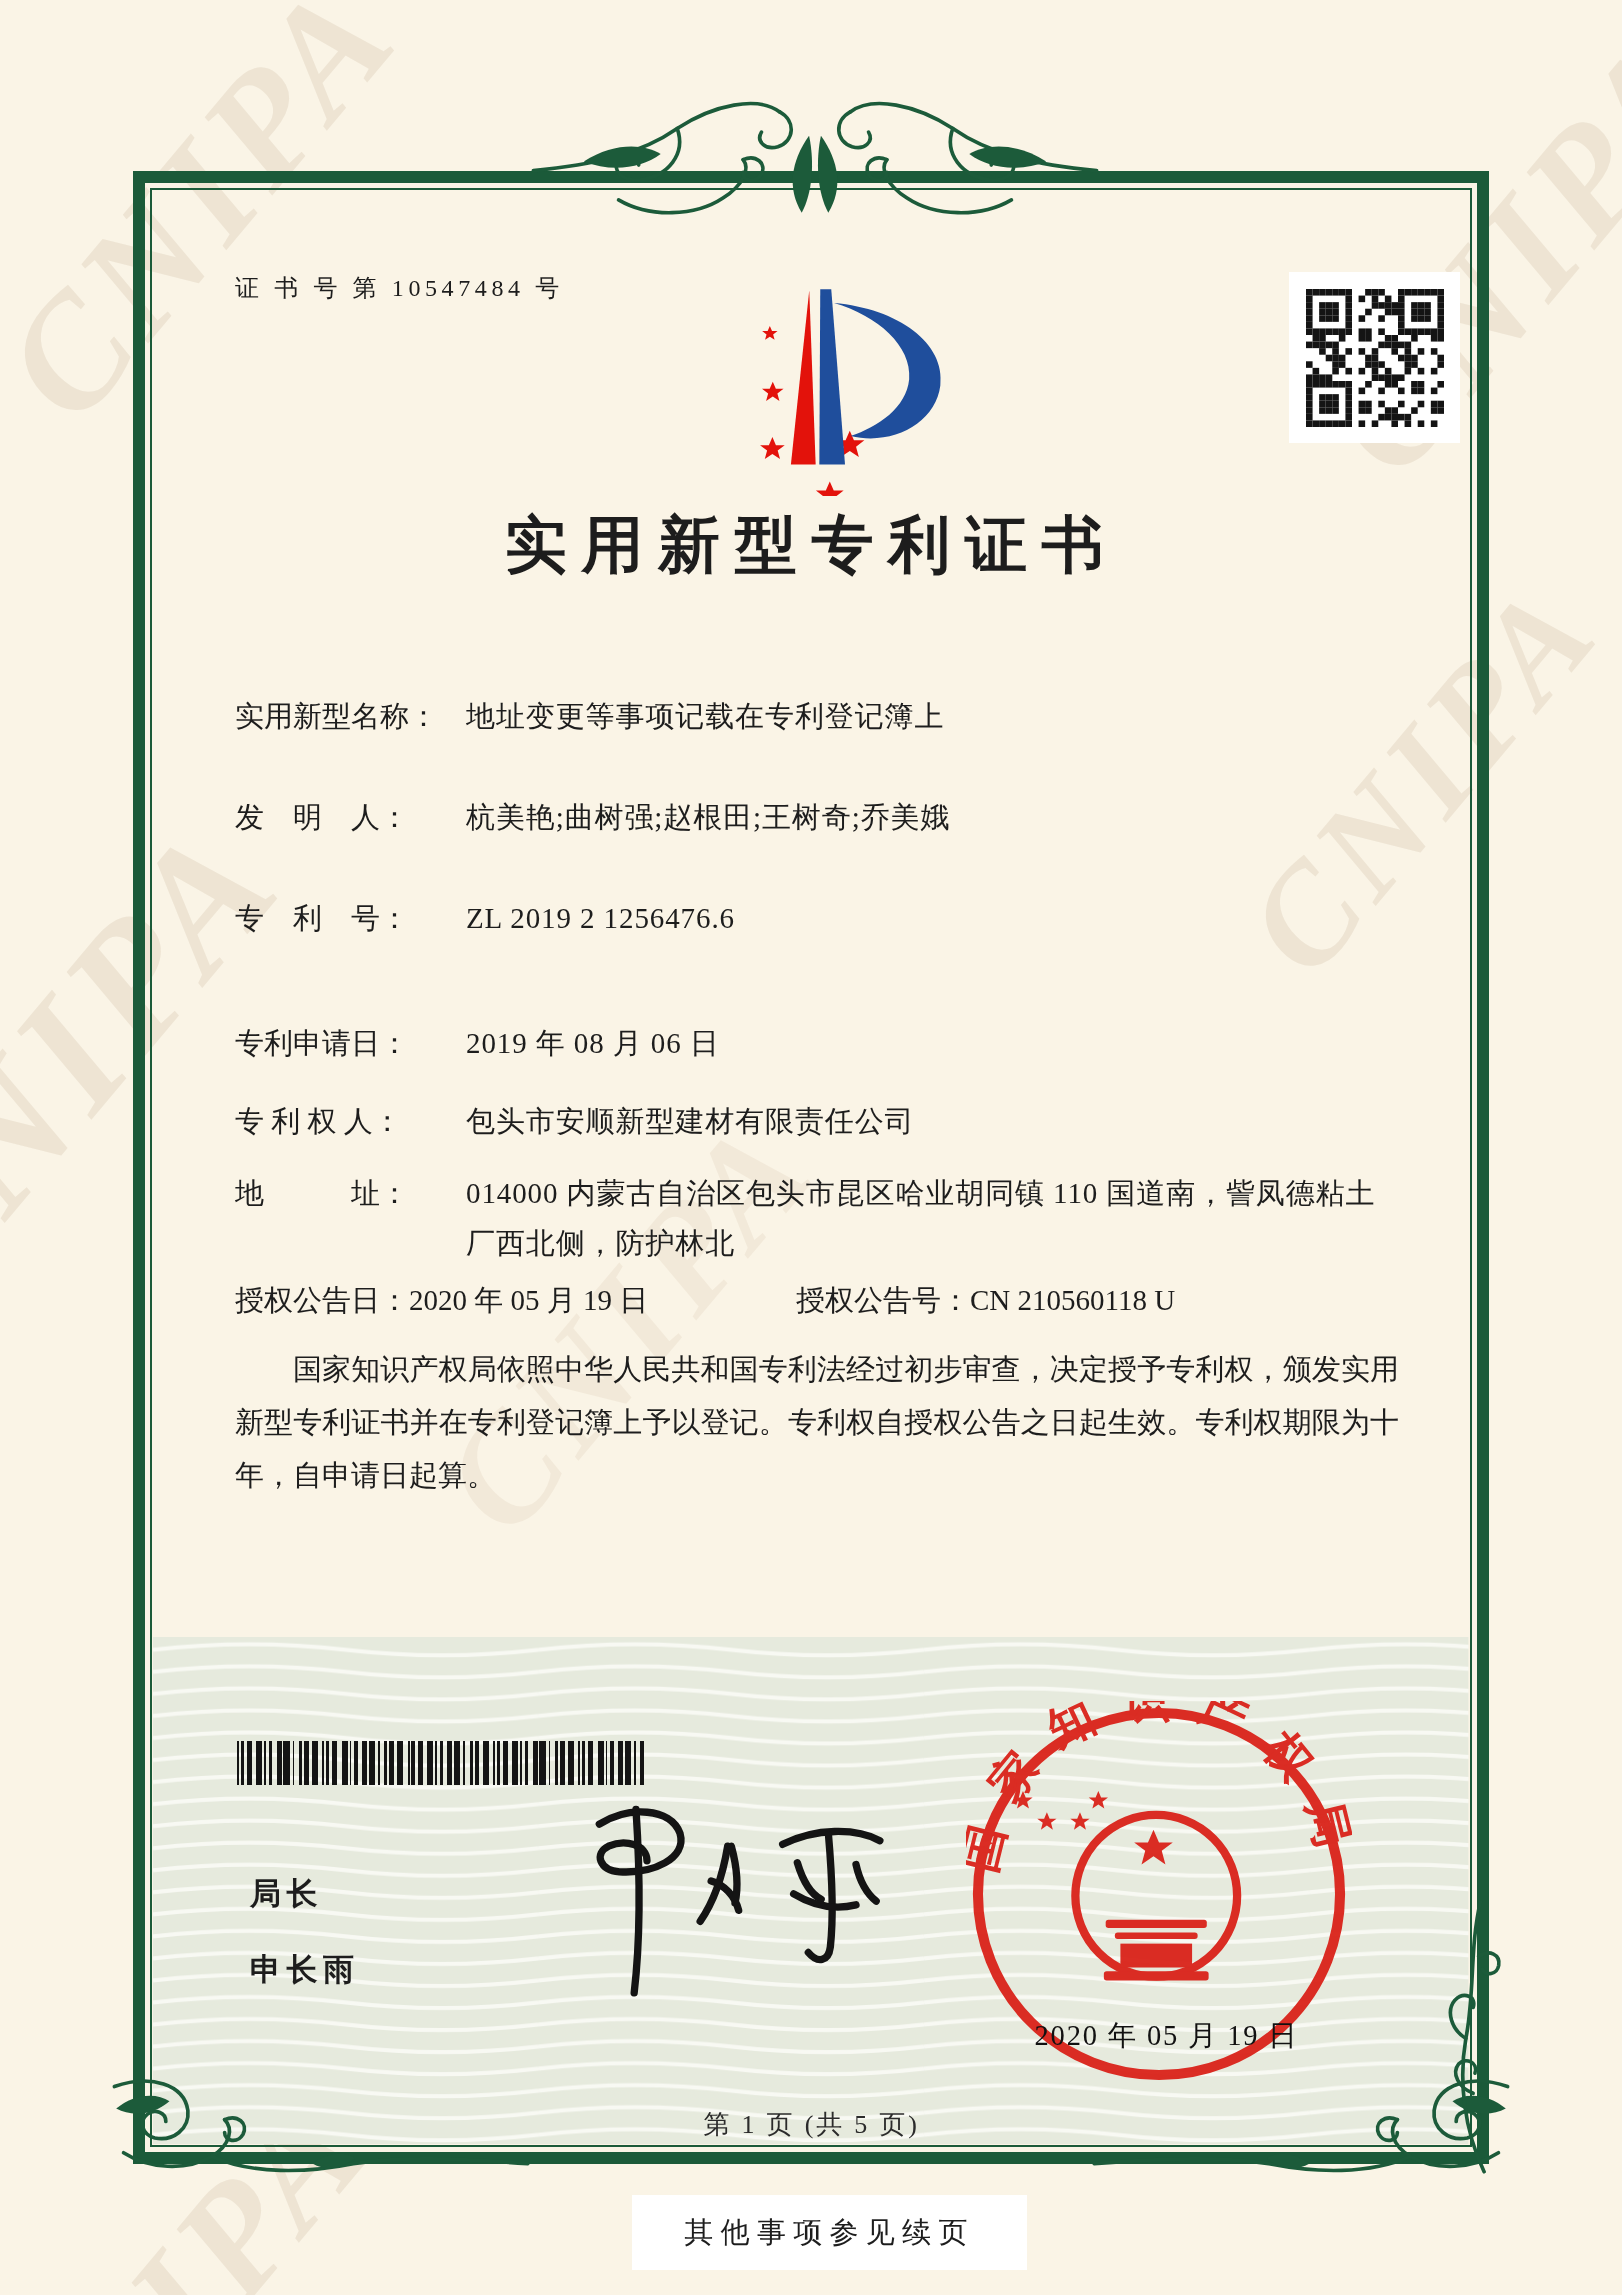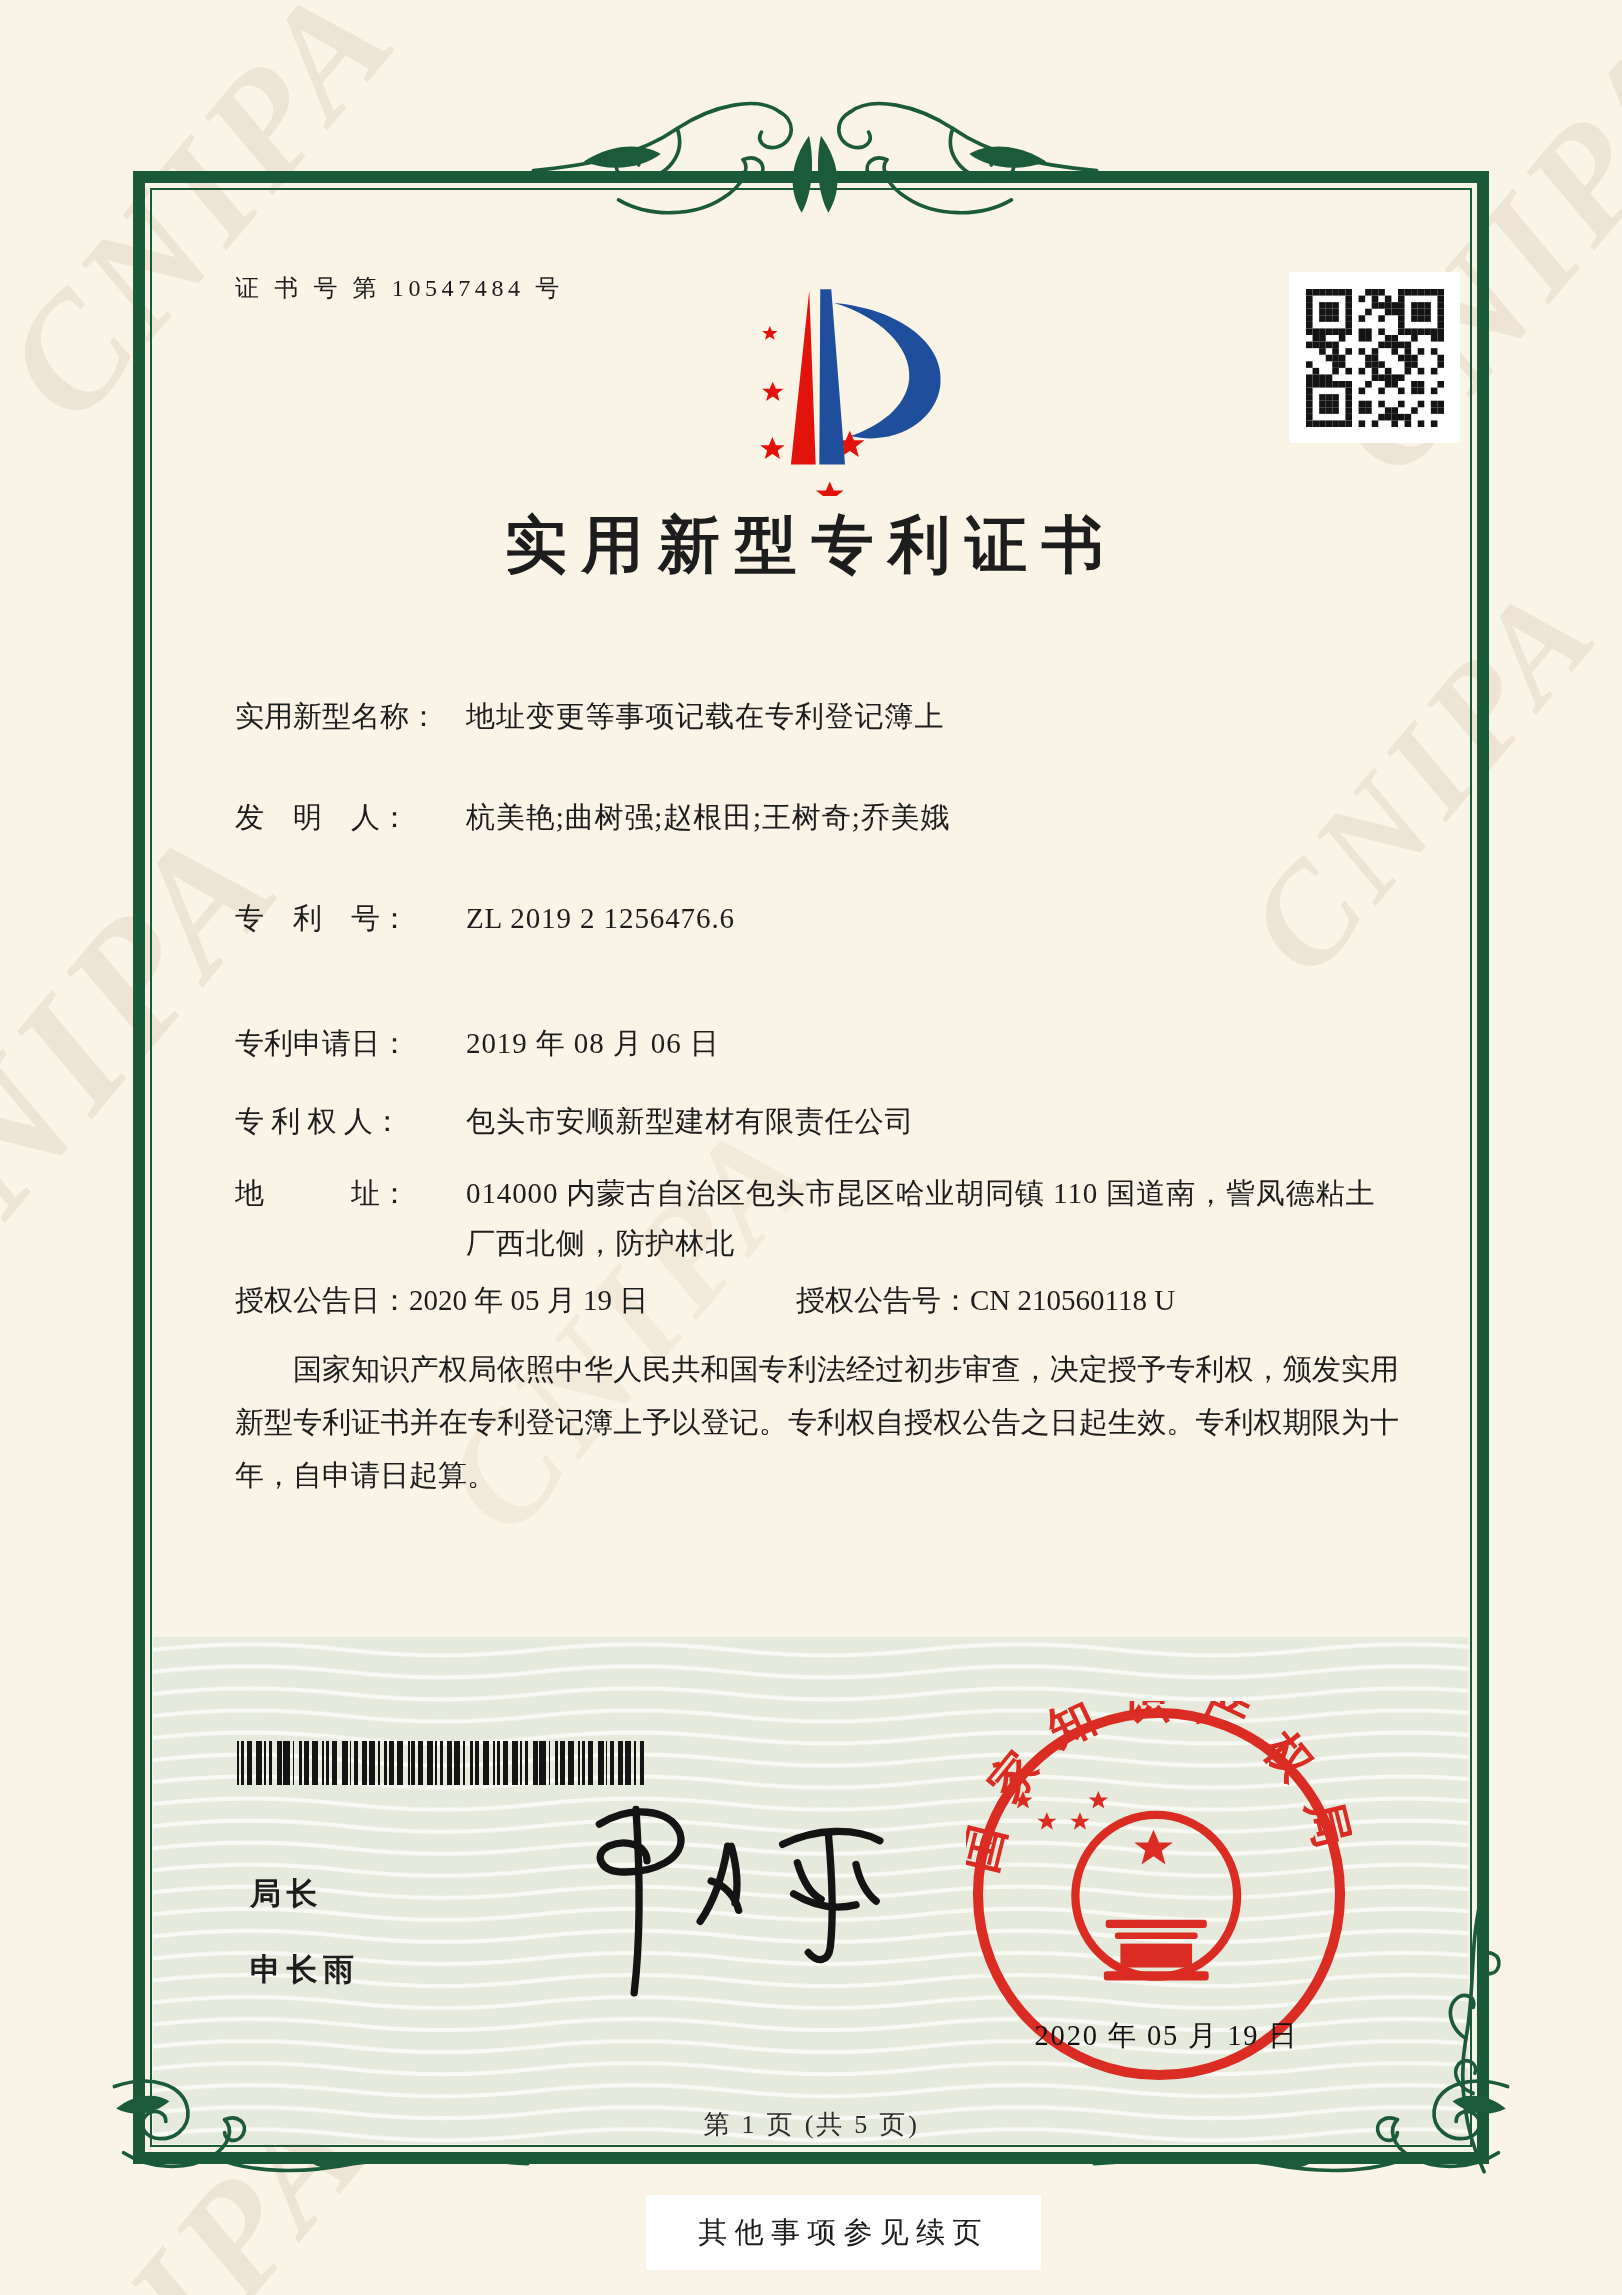--- a/index.html
+++ b/index.html
@@ -42,21 +42,21 @@
   .paras p{margin:0;text-indent:2em;}
   .barcode{position:absolute;left:237px;top:1741px;height:44px;display:flex;align-items:stretch;}
   .barcode i{display:block;height:100%;}
   .director{position:absolute;left:250px;font-size:31px;font-weight:700;font-family:"Liberation Sans","DejaVu Sans",sans-serif;letter-spacing:5.5px;}
   .signature{position:absolute;left:491px;top:1793px;}
   .seal{position:absolute;left:966px;top:1701px;}
   .seal-date{position:absolute;left:1001px;top:2017px;width:331px;text-align:center;font-size:28.5px;letter-spacing:1.8px;color:#111;}
   .page-ind{position:absolute;left:0;top:2107px;width:100%;text-align:center;font-size:26px;letter-spacing:2.8px;color:#2b2b2b;}
   .cont-note{
     position:absolute;left:632px;top:2195px;width:395px;height:75px;background:#ffffff;
-    display:flex;align-items:center;justify-content:center;font-size:29px;letter-spacing:7.3px;margin-left:14px;
+    display:flex;align-items:center;justify-content:center;font-size:29px;letter-spacing:7.3px;
   }
   .orn{position:absolute;pointer-events:none;}
 </style>
 </head>
 <body>
 
 <div class="page">
 
   <div class="wm" style="left:-55px;top:110px;">CNIPA</div>
   <div class="wm" style="left:1267px;top:165px;">CNIPA</div>

